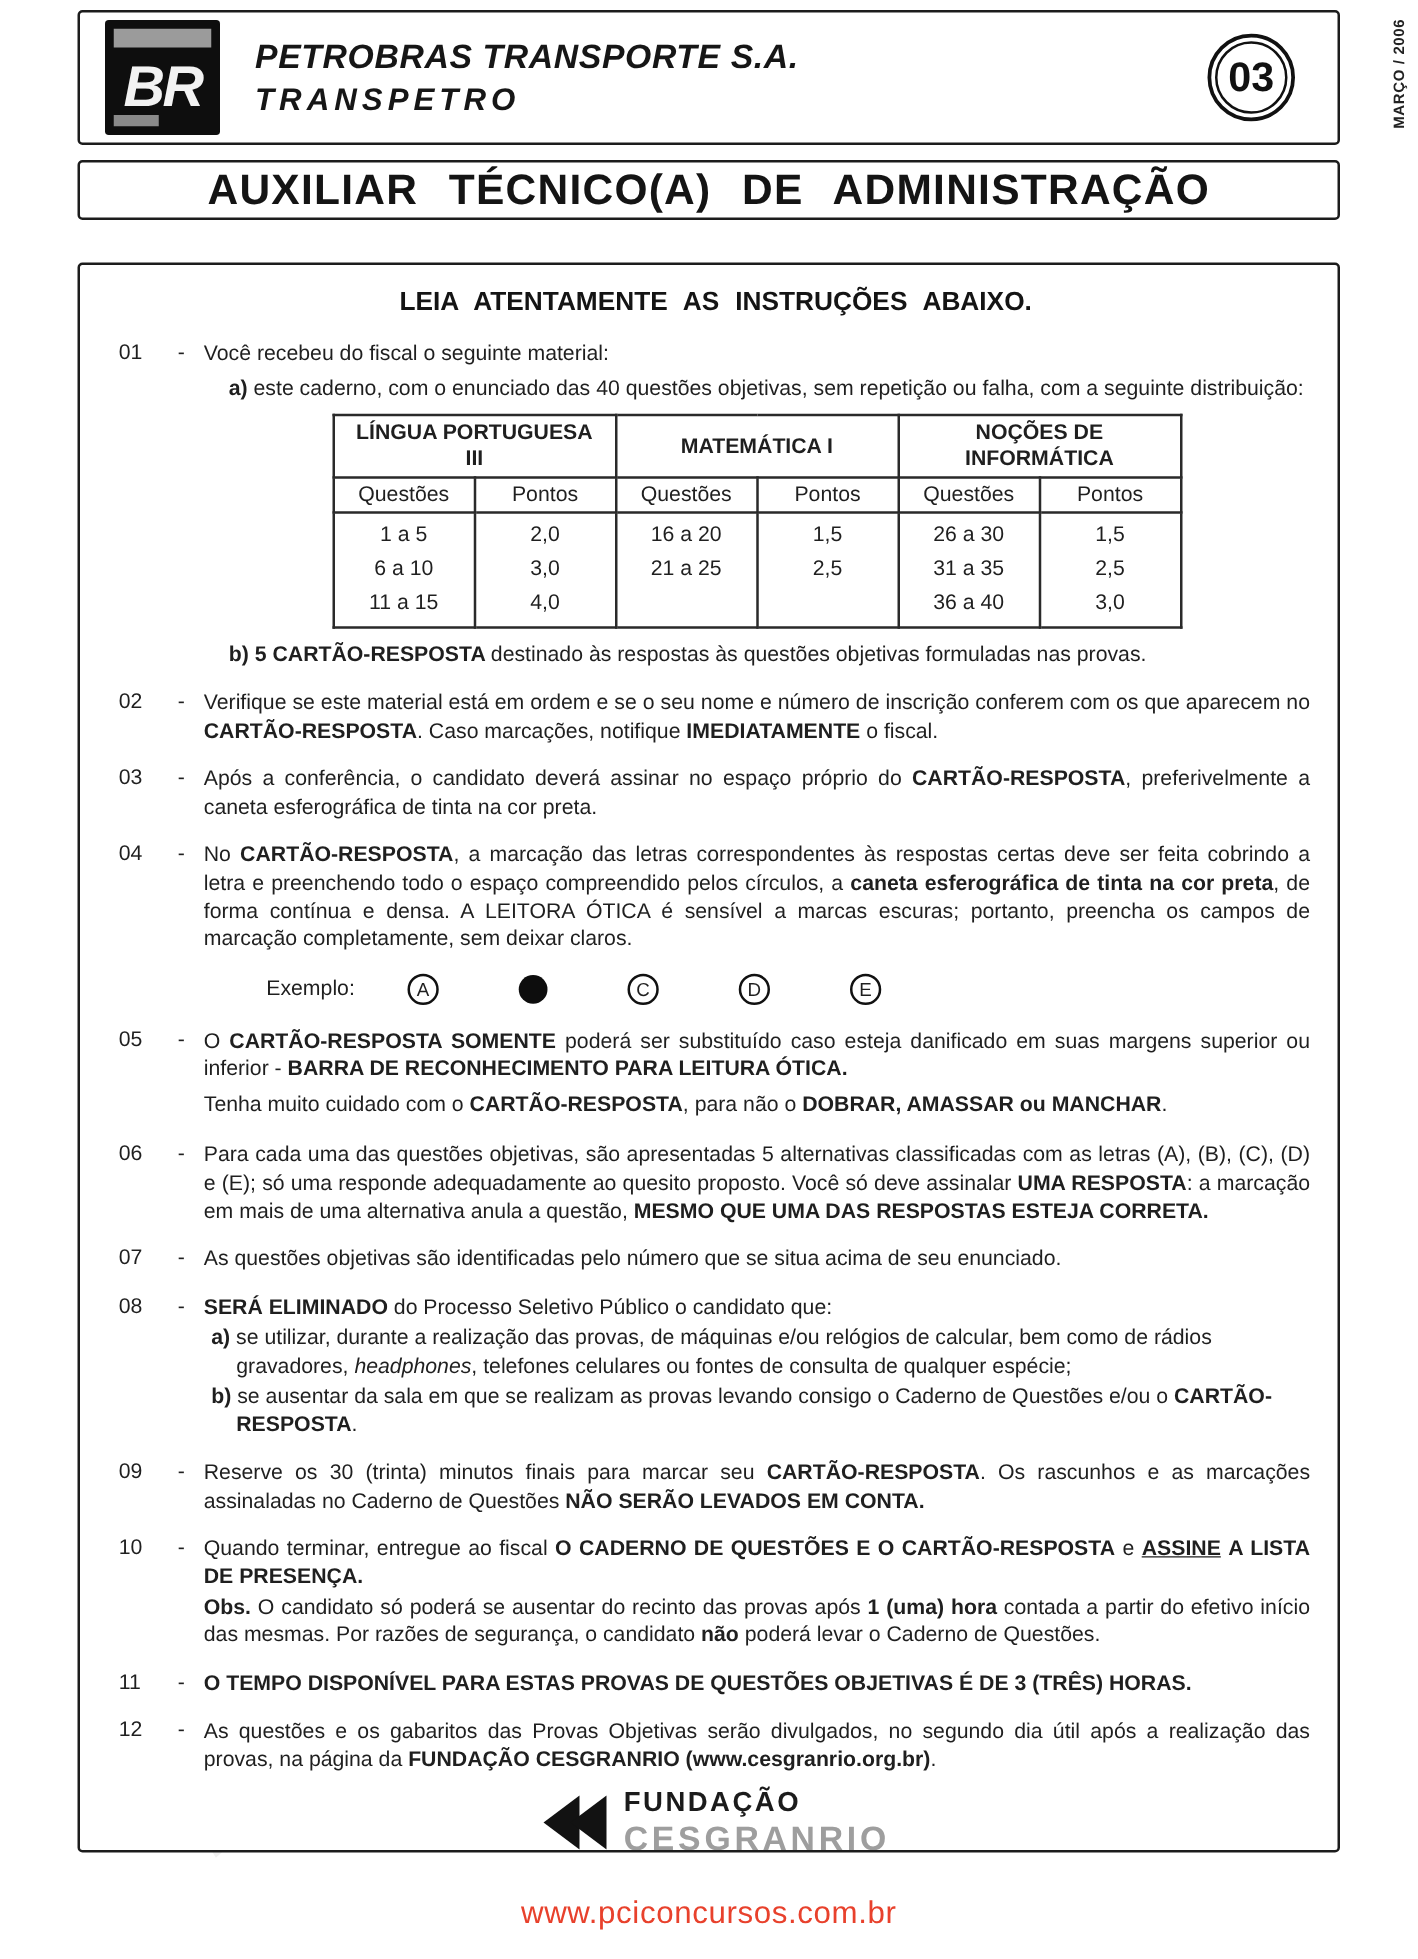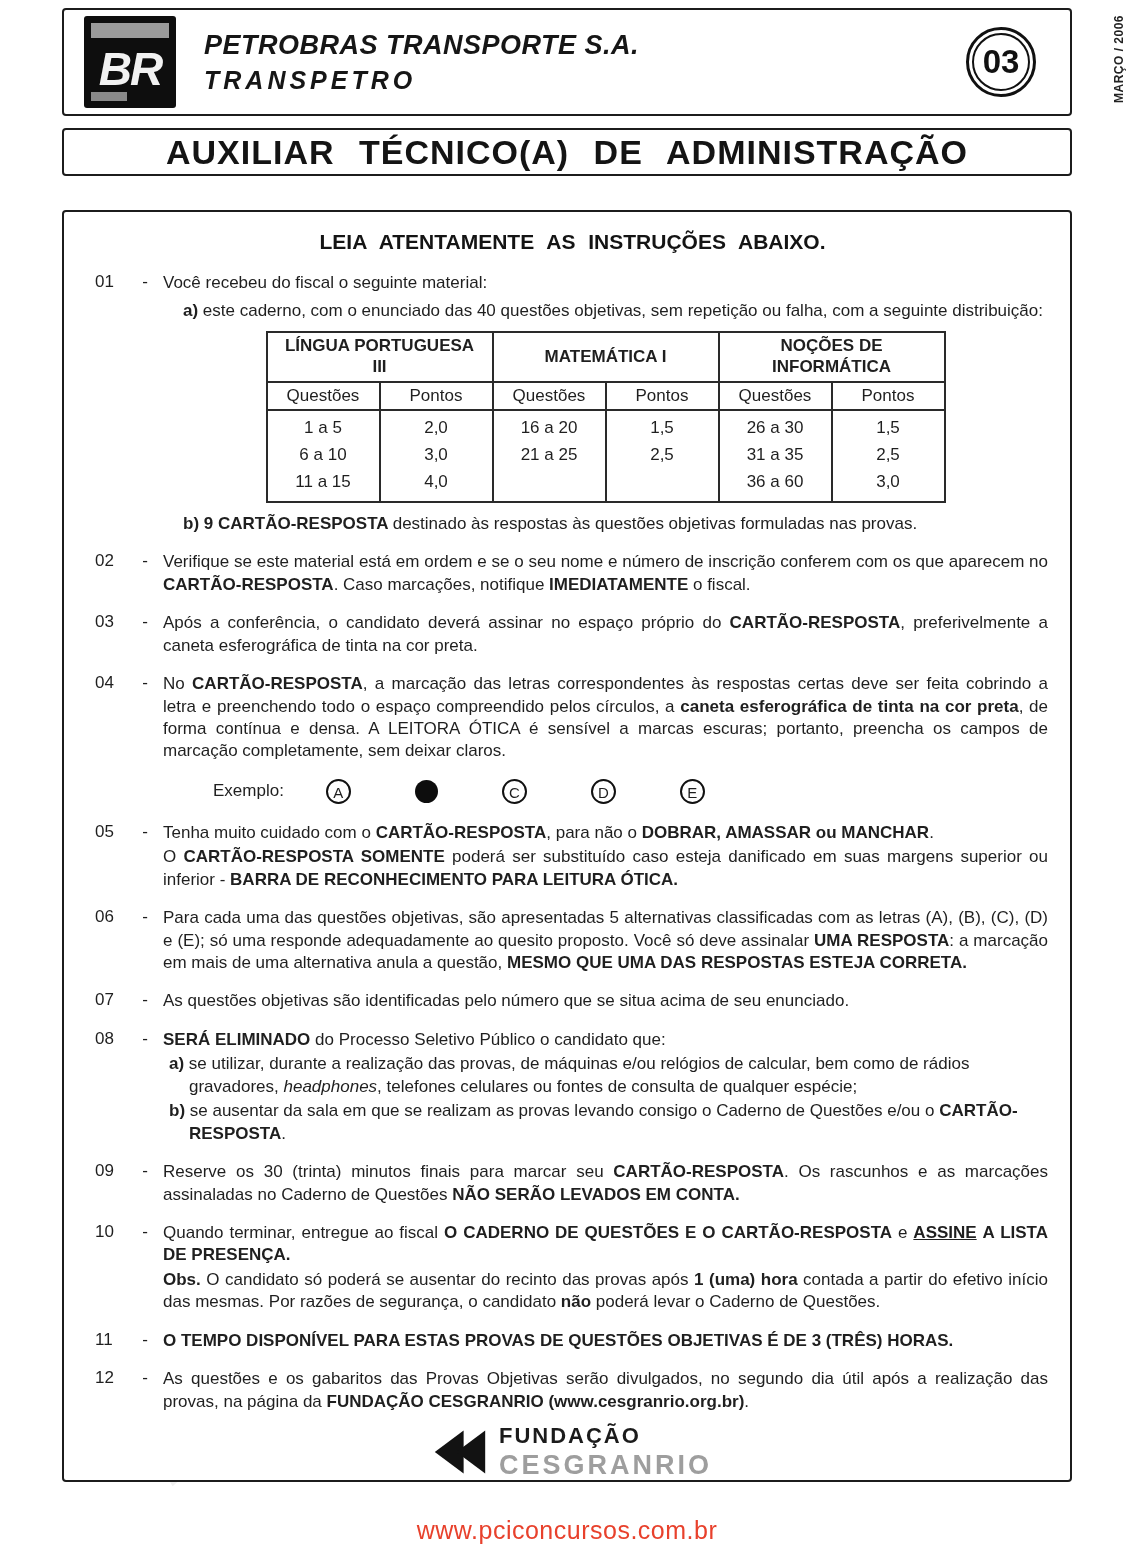--- a/index.html
+++ b/index.html
@@ -135,32 +135,32 @@
             <div class="cell-value"></div>
           </td>
           <td>
             <div class="cell-value">1,5</div>
             <div class="cell-value">2,5</div>
             <div class="cell-value"></div>
           </td>
           <td>
             <div class="cell-value">26 a 30</div>
             <div class="cell-value">31 a 35</div>
-            <div class="cell-value">36 a 60</div>
+            <div class="cell-value">36 a 40</div>
           </td>
           <td>
             <div class="cell-value">1,5</div>
             <div class="cell-value">2,5</div>
             <div class="cell-value">3,0</div>
           </td>
         </tr>
       </tbody>
         </table>
 
-      <p class="para sub"><span class="b">b) 9 CARTÃO-RESPOSTA </span><span>destinado às respostas às questões objetivas formuladas nas provas.</span></p>
+      <p class="para sub"><span class="b">b) 5 CARTÃO-RESPOSTA </span><span>destinado às respostas às questões objetivas formuladas nas provas.</span></p>
     </div>
   </div>
 
   <div class="item">
     <span class="num">02</span>
     <span class="dash">-</span>
     <div class="content">
         <p class="para"><span>Verifique se este material está em ordem e se o seu nome e número de inscrição conferem com os que aparecem no </span><span class="b">CARTÃO-RESPOSTA</span><span>. Caso marcações, notifique </span><span class="b">IMEDIATAMENTE</span><span> o fiscal.</span></p>
       </div>
   </div>
@@ -186,22 +186,22 @@
         <span class="opt circle">D</span>
         <span class="opt circle">E</span>
       </div>
     </div>
   </div>
 
   <div class="item">
     <span class="num">05</span>
     <span class="dash">-</span>
     <div class="content">
+      <p class="para"><span>O </span><span class="b">CARTÃO-RESPOSTA SOMENTE</span><span> poderá ser substituído caso esteja danificado em suas margens superior ou inferior - </span><span class="b">BARRA DE RECONHECIMENTO PARA LEITURA ÓTICA.</span></p>
       <p class="para" style="margin-bottom:2px;"><span>Tenha muito cuidado com o </span><span class="b">CARTÃO-RESPOSTA</span><span>, para não o </span><span class="b">DOBRAR, AMASSAR ou MANCHAR</span><span>.</span></p>
-      <p class="para"><span>O </span><span class="b">CARTÃO-RESPOSTA SOMENTE</span><span> poderá ser substituído caso esteja danificado em suas margens superior ou inferior - </span><span class="b">BARRA DE RECONHECIMENTO PARA LEITURA ÓTICA.</span></p>
     </div>
   </div>
 
   <div class="item">
     <span class="num">06</span>
     <span class="dash">-</span>
     <div class="content">
         <p class="para"><span>Para cada uma das questões objetivas, são apresentadas 5 alternativas classificadas com as letras (A), (B), (C), (D) e (E); só uma responde adequadamente ao quesito proposto. Você só deve assinalar </span><span class="b">UMA RESPOSTA</span><span>: a marcação em mais de uma alternativa anula a questão, </span><span class="b">MESMO QUE UMA DAS RESPOSTAS ESTEJA CORRETA.</span></p>
       </div>
   </div>

